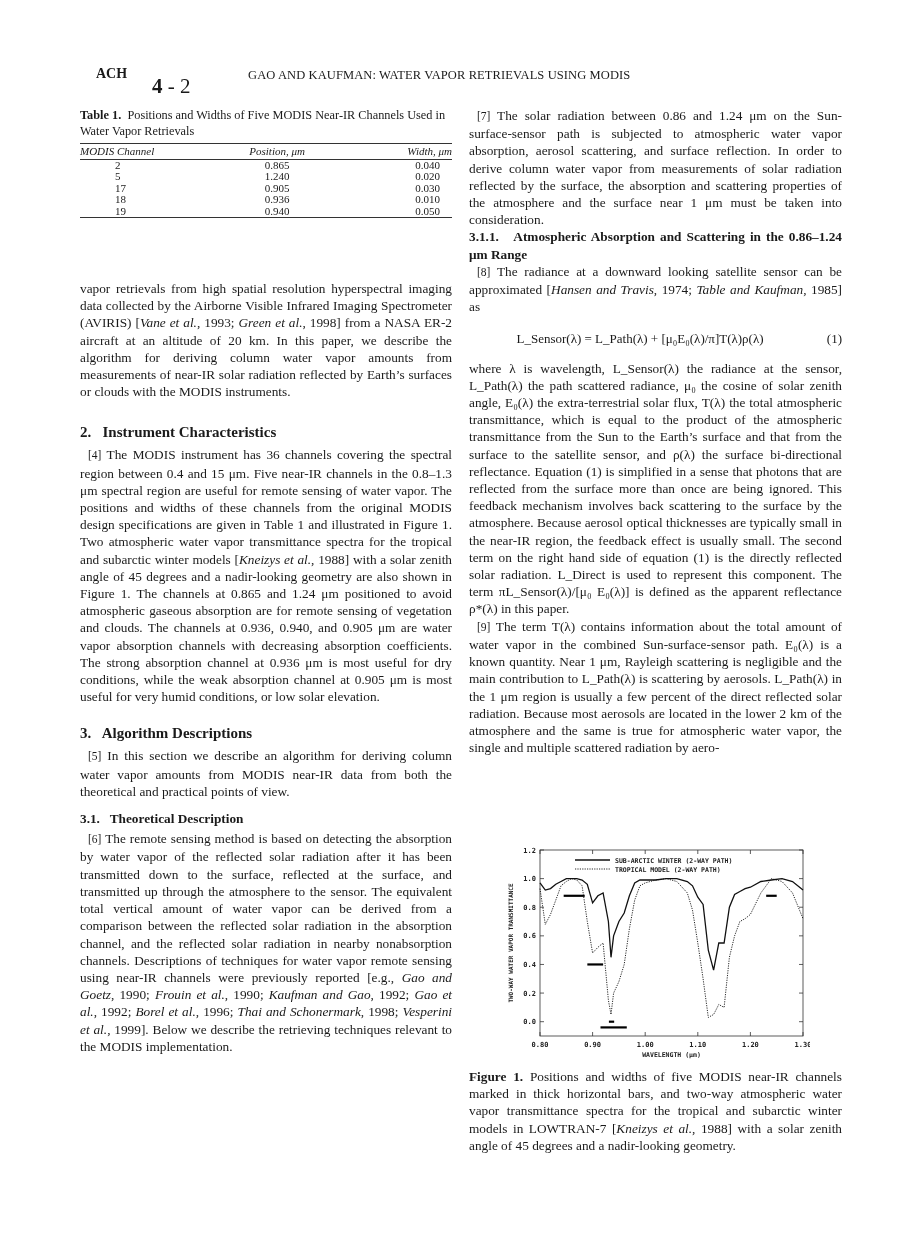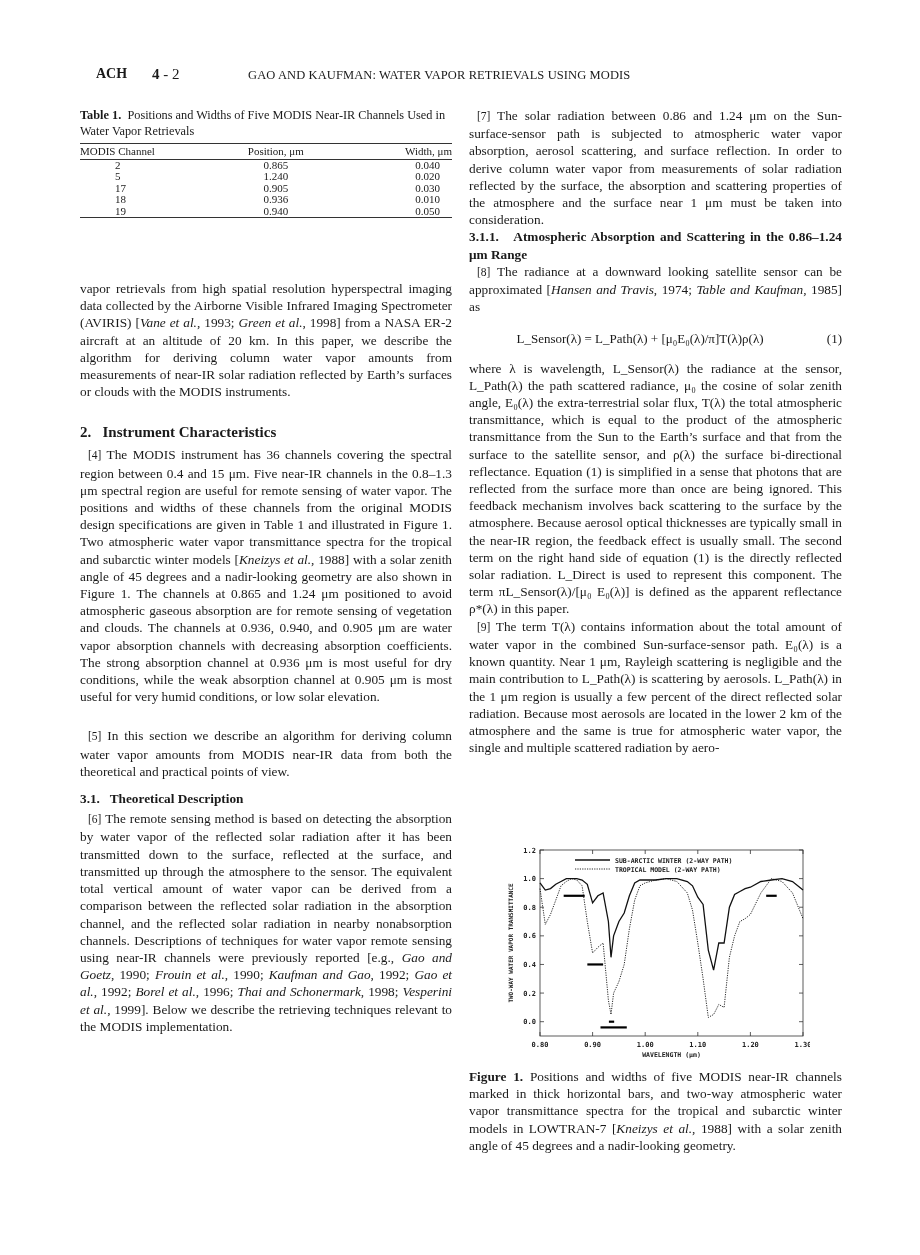--- a/index.html
+++ b/index.html
@@ -1,34 +1,34 @@
 <!DOCTYPE html>
 <html><head>
 <meta charset="utf-8">
 <style>
   html, body { margin: 0; padding: 0; background: #ffffff; }
   body { width: 920px; height: 1255px; position: relative; font-family: "Liberation Serif", serif; color: #1a1a1a; overflow: hidden; }
   .header { position: absolute; top: 66px; left: 80px; width: 770px; height: 20px; font-size: 13px; }
   .header .journal { position: absolute; left: 16px; top: 0; font-weight: bold; font-size: 14px; }
-  .header .pageno { position: absolute; left: 72px; top: 0; font-size: 15px; }
+  .header .pageno { position: absolute; left: 72px; top: 8px; font-size: 21px; }
   .header .pageno b { font-weight: bold; }
   .header .running { position: absolute; left: 168px; top: 2px; font-size: 12.5px; letter-spacing: 0.1px; }
 
   .col { position: absolute; font-size: 13.3px; line-height: 17.2px; text-align: justify; }
   .col p { margin: 0; }
   .left { left: 80px; top: 107px; width: 372px; }
   .right { left: 469px; top: 107px; width: 373px; }
   .ind { text-indent: 8px; }
   .pnum { font-size: 11.5px; }
   i { font-style: italic; }
 
   .tcap { font-size: 12.3px; line-height: 16px; text-align: left; margin-bottom: 4px; }
   .tcap b { font-weight: bold; }
   table.t1 { width: 372px; border-collapse: collapse; font-size: 11px; line-height: 11.5px; }
-  table.t1 thead tr { border-top: 1px solid #333; border-bottom: 1px solid #333; }
+  table.t1 thead tr { border-top: 1px solid #333; border-bottom: 1px solid #333; font-style: italic; }
   table.t1 th { font-weight: normal; padding: 2px 0 1px 0; }
   table.t1 tbody tr:last-child { border-bottom: 1px solid #333; }
   table.t1 td { padding: 0; }
   .c1 { text-align: left; width: 130px; }
   .c1v { text-align: left; padding-left: 35px !important; }
   .c2 { text-align: center; }
   .c3 { text-align: right; }
   .c3v { text-align: right; padding-right: 12px !important; }
 
   h2 { font-size: 15px; font-weight: bold; margin: 0; line-height: 20px; }
@@ -90,20 +90,21 @@
 
   <div style="height:62px"></div>
   <p><span>vapor retrievals from high spatial resolution hyperspectral imaging data collected by the Airborne Visible Infrared Imaging Spectrometer (AVIRIS) [</span><i>Vane et al.</i><span>, 1993; </span><i>Green et al.</i><span>, 1998] from a NASA ER-2 aircraft at an altitude of 20 km. In this paper, we describe the algorithm for deriving column water vapor amounts from measurements of near-IR solar radiation reflected by Earth’s surfaces or clouds with the MODIS instruments.</span></p>
 
   <div style="height:22px"></div>
   <h2 style="white-space:pre">2.   Instrument Characteristics</h2>
   <div style="height:4px"></div>
   <p class="ind"><span class="pnum">[4]</span><span> The MODIS instrument has 36 channels covering the spectral region between 0.4 and 15 μm. Five near-IR channels in the 0.8–1.3 μm spectral region are useful for remote sensing of water vapor. The positions and widths of these channels from the original MODIS design specifications are given in Table 1 and illustrated in Figure 1. Two atmospheric water vapor transmittance spectra for the tropical and subarctic winter models [</span><i>Kneizys et al.</i><span>, 1988] with a solar zenith angle of 45 degrees and a nadir-looking geometry are also shown in Figure 1. The channels at 0.865 and 1.24 μm positioned to avoid atmospheric gaseous absorption are for remote sensing of vegetation and clouds. The channels at 0.936, 0.940, and 0.905 μm are water vapor absorption channels with decreasing absorption coefficients. The strong absorption channel at 0.936 μm is most useful for dry conditions, while the weak absorption channel at 0.905 μm is most useful for very humid conditions, or low solar elevation.</span></p>
 
   <div style="height:18px"></div>
+  <h2 style="white-space:pre">3.   Algorithm Descriptions</h2>
   <div style="height:4px"></div>
   <p class="ind"><span class="pnum">[5]</span><span> In this section we describe an algorithm for deriving column water vapor amounts from MODIS near-IR data from both the theoretical and practical points of view.</span></p>
 
   <div style="height:10px"></div>
   <h3 style="white-space:pre">3.1.   Theoretical Description</h3>
   <div style="height:3px"></div>
   <p class="ind"><span class="pnum">[6]</span><span> The remote sensing method is based on detecting the absorption by water vapor of the reflected solar radiation after it has been transmitted down to the surface, reflected at the surface, and transmitted up through the atmosphere to the sensor. The equivalent total vertical amount of water vapor can be derived from a comparison between the reflected solar radiation in the absorption channel, and the reflected solar radiation in nearby nonabsorption channels. Descriptions of techniques for water vapor remote sensing using near-IR channels were previously reported [e.g., </span><i>Gao and Goetz</i><span>, 1990; </span><i>Frouin et al.</i><span>, 1990; </span><i>Kaufman and Gao</i><span>, 1992; </span><i>Gao et al.</i><span>, 1992; </span><i>Borel et al.</i><span>, 1996; </span><i>Thai and Schonermark</i><span>, 1998; </span><i>Vesperini et al.</i><span>, 1999]. Below we describe the retrieving techniques relevant to the MODIS implementation.</span></p>
 </div>
 
 <div class="col right">

